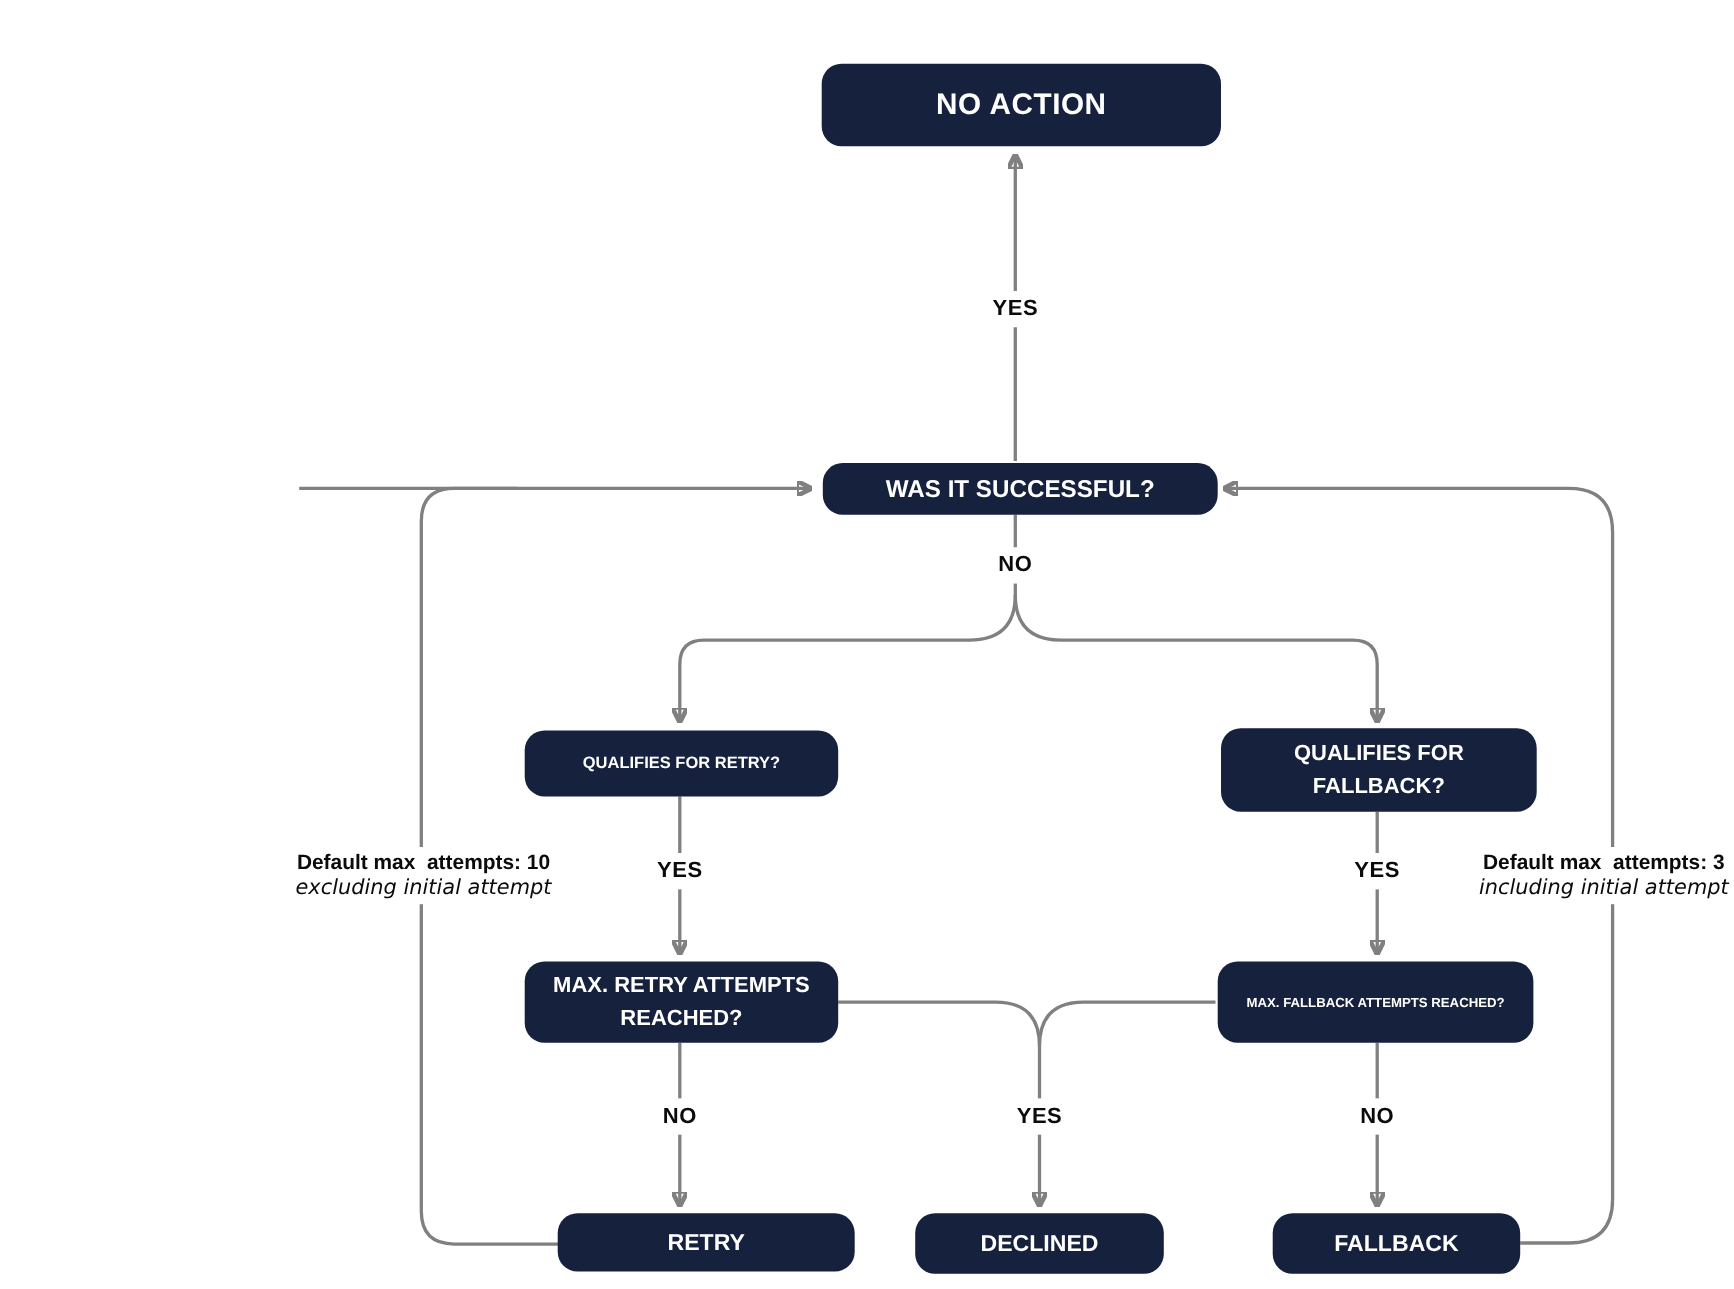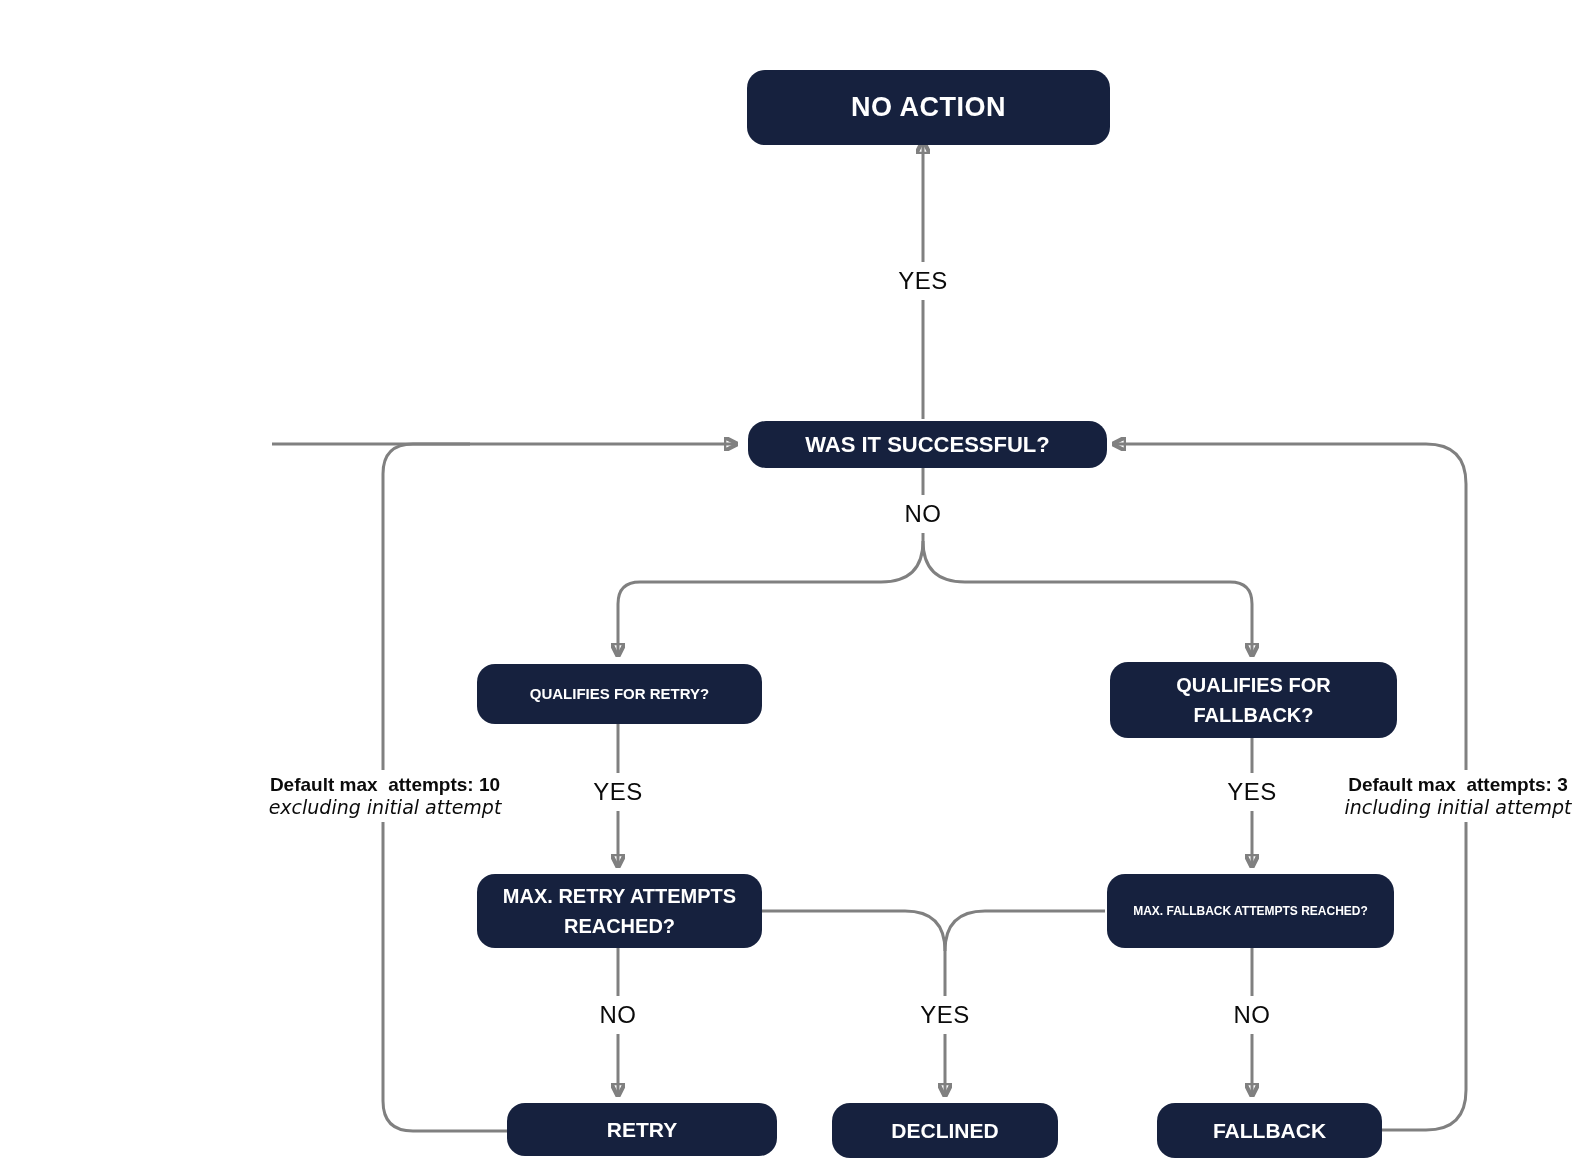--- a/index.html
+++ b/index.html
@@ -29,22 +29,22 @@
     text-align:center;
     font-weight:bold;
     line-height:1.5;
     box-sizing:border-box;
   }
   .edge-label{
     position:absolute;
     transform:translate(-50%,-50%);
     background:var(--bg);
     color:var(--label-text);
-    font-weight:normal;
-    font-size:24px;
+    font-weight:bold;
+    font-size:20px;
     letter-spacing:0.5px;
     padding:5px 9px;
     white-space:nowrap;
   }
   .note{
     position:absolute;
     transform:translate(-50%,-50%);
     background:var(--bg);
     color:var(--label-text);
     text-align:center;
@@ -85,21 +85,21 @@
     <path d="M 618 948 L 618 1095" marker-end="url(#arrow)"></path>
 
     <path d="M 1252 948 L 1252 1095" marker-end="url(#arrow)"></path>
 
     <path d="M 762 911 L 905 911 Q 945 911 945 951 L 945 1095" marker-end="url(#arrow)"></path>
     <path d="M 1105 911 L 985 911 Q 945 911 945 951"></path>
 
     <path d="M 1382 1130 L 1426 1130 Q 1466 1130 1466 1090 L 1466 484 Q 1466 444 1426 444 L 1114 444" marker-end="url(#arrow)"></path>
   </svg>
 
-  <div class="node" style="left:747px;top:58px;width:363px;height:75px;font-size:27px;letter-spacing:0.5px;margin-top:12px;">NO ACTION</div>
+  <div class="node" style="left:747px;top:58px;width:363px;height:75px;font-size:27px;letter-spacing:0.5px;">NO ACTION</div>
 
 
   <div class="node" style="left:748px;top:421px;width:359px;height:47px;font-size:22px;">WAS IT SUCCESSFUL?</div>
 
   <div class="node" style="left:477px;top:664px;width:285px;height:60px;font-size:15px;">QUALIFIES FOR RETRY?</div>
 
   <div class="node" style="left:1110px;top:662px;width:287px;height:76px;font-size:20px;padding:0 30px;">QUALIFIES FOR FALLBACK?</div>
 
   <div class="node" style="left:477px;top:874px;width:285px;height:74px;font-size:20px;padding:0 18px;">MAX. RETRY ATTEMPTS REACHED?</div>
 

